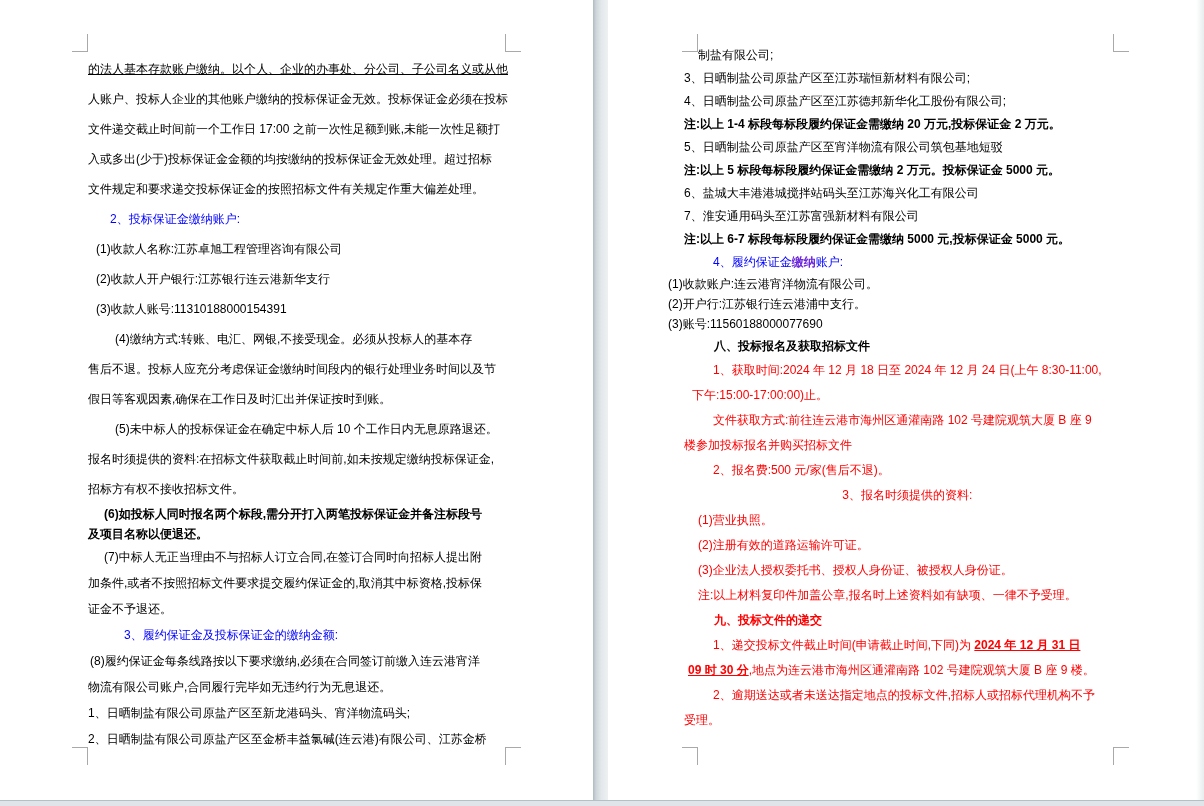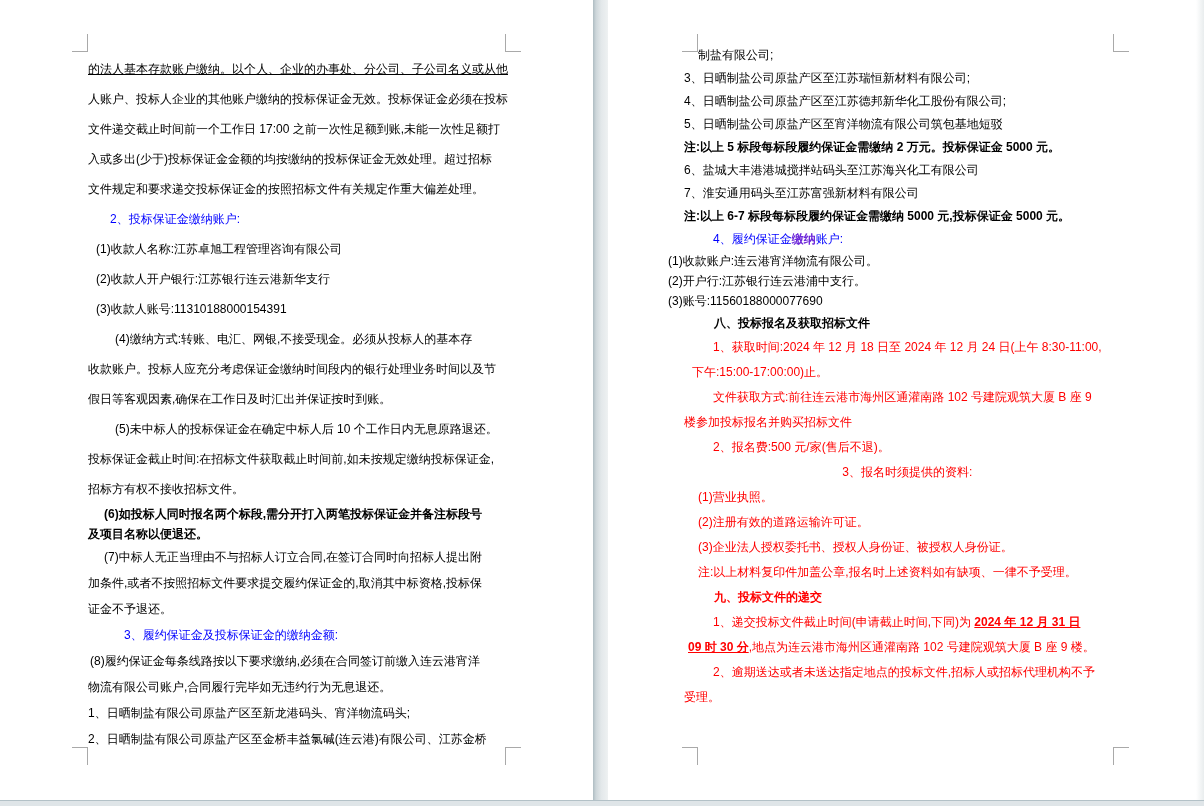--- a/index.html
+++ b/index.html
@@ -77,40 +77,41 @@
       <div class="line" style="height: 30px; line-height: 30px; text-decoration: underline;"><span class="seg k">的法人基本存款账户缴纳。以个人、企业的办事处、分公司、子公司名义或从他</span></div>
       <div class="line" style="height: 30px; line-height: 30px;"><span class="seg k">人账户、投标人企业的其他账户缴纳的投标保证金无效。投标保证金必须在投标</span></div>
       <div class="line" style="height: 30px; line-height: 30px;"><span class="seg k">文件递交截止时间前一个工作日 17:00 之前一次性足额到账,未能一次性足额打</span></div>
       <div class="line" style="height: 30px; line-height: 30px;"><span class="seg k">入或多出(少于)投标保证金金额的均按缴纳的投标保证金无效处理。超过招标</span></div>
       <div class="line" style="height: 30px; line-height: 30px;"><span class="seg k">文件规定和要求递交投标保证金的按照招标文件有关规定作重大偏差处理。</span></div>
       <div class="line" style="height: 30px; line-height: 30px; padding-left: 22px;"><span class="seg bl">2、投标保证金缴纳账户:</span></div>
       <div class="line" style="height: 30px; line-height: 30px; padding-left: 8px;"><span class="seg k">(1)收款人名称:江苏卓旭工程管理咨询有限公司</span></div>
       <div class="line" style="height: 30px; line-height: 30px; padding-left: 8px;"><span class="seg k">(2)收款人开户银行:江苏银行连云港新华支行</span></div>
       <div class="line" style="height: 30px; line-height: 30px; padding-left: 8px;"><span class="seg k">(3)收款人账号:11310188000154391</span></div>
       <div class="line" style="height: 30px; line-height: 30px; padding-left: 27px;"><span class="seg k">(4)缴纳方式:转账、电汇、网银,不接受现金。必须从投标人的基本存</span></div>
-      <div class="line" style="height: 30px; line-height: 30px;"><span class="seg k">收款账户。投标人应充分考虑保证金缴纳时间段内的银行处理业务时间以及节</span></div>
+      <div class="line" style="height: 30px; line-height: 30px;"><span class="seg k">售后不退。投标人应充分考虑保证金缴纳时间段内的银行处理业务时间以及节</span></div>
       <div class="line" style="height: 30px; line-height: 30px;"><span class="seg k">假日等客观因素,确保在工作日及时汇出并保证按时到账。</span></div>
       <div class="line" style="height: 30px; line-height: 30px; padding-left: 27px;"><span class="seg k">(5)未中标人的投标保证金在确定中标人后 10 个工作日内无息原路退还。</span></div>
-      <div class="line" style="height: 30px; line-height: 30px;"><span class="seg k">投标保证金截止时间:在招标文件获取截止时间前,如未按规定缴纳投标保证金,</span></div>
+      <div class="line" style="height: 30px; line-height: 30px;"><span class="seg k">报名时须提供的资料:在招标文件获取截止时间前,如未按规定缴纳投标保证金,</span></div>
       <div class="line" style="height: 30px; line-height: 30px;"><span class="seg k">招标方有权不接收招标文件。</span></div>
       <div class="line" style="height: 20px; line-height: 20px; padding-left: 16px;"><span class="seg kb">(6)如投标人同时报名两个标段,需分开打入两笔投标保证金并备注标段号</span></div>
       <div class="line" style="height: 20px; line-height: 20px;"><span class="seg kb">及项目名称以便退还。</span></div>
       <div class="line" style="height: 26px; line-height: 26px; padding-left: 16px;"><span class="seg k">(7)中标人无正当理由不与招标人订立合同,在签订合同时向招标人提出附</span></div>
       <div class="line" style="height: 26px; line-height: 26px;"><span class="seg k">加条件,或者不按照招标文件要求提交履约保证金的,取消其中标资格,投标保</span></div>
       <div class="line" style="height: 26px; line-height: 26px;"><span class="seg k">证金不予退还。</span></div>
       <div class="line" style="height: 26px; line-height: 26px; padding-left: 36px;"><span class="seg bl">3、履约保证金及投标保证金的缴纳金额:</span></div>
       <div class="line" style="height: 26px; line-height: 26px; padding-left: 2px;"><span class="seg k">(8)履约保证金每条线路按以下要求缴纳,必须在合同签订前缴入连云港宵洋</span></div>
       <div class="line" style="height: 26px; line-height: 26px;"><span class="seg k">物流有限公司账户,合同履行完毕如无违约行为无息退还。</span></div>
       <div class="line" style="height: 26px; line-height: 26px;"><span class="seg k">1、日晒制盐有限公司原盐产区至新龙港码头、宵洋物流码头;</span></div>
       <div class="line" style="height: 26px; line-height: 26px;"><span class="seg k">2、日晒制盐有限公司原盐产区至金桥丰益氯碱(连云港)有限公司、江苏金桥</span></div>
     </div>
   <div class="textcol textcol-right">
       <div class="line" style="height: 23px; line-height: 23px; padding-left: 30px;"><span class="seg k">制盐有限公司;</span></div>
       <div class="line" style="height: 23px; line-height: 23px; padding-left: 16px;"><span class="seg k">3、日晒制盐公司原盐产区至江苏瑞恒新材料有限公司;</span></div>
       <div class="line" style="height: 23px; line-height: 23px; padding-left: 16px;"><span class="seg k">4、日晒制盐公司原盐产区至江苏德邦新华化工股份有限公司;</span></div>
+      <div class="line" style="height: 23px; line-height: 23px; padding-left: 16px;"><span class="seg kb">注:以上 1-4 标段每标段履约保证金需缴纳 20 万元,投标保证金 2 万元。</span></div>
       <div class="line" style="height: 23px; line-height: 23px; padding-left: 16px;"><span class="seg k">5、日晒制盐公司原盐产区至宵洋物流有限公司筑包基地短驳</span></div>
       <div class="line" style="height: 23px; line-height: 23px; padding-left: 16px;"><span class="seg kb">注:以上 5 标段每标段履约保证金需缴纳 2 万元。投标保证金 5000 元。</span></div>
       <div class="line" style="height: 23px; line-height: 23px; padding-left: 16px;"><span class="seg k">6、盐城大丰港港城搅拌站码头至江苏海兴化工有限公司</span></div>
       <div class="line" style="height: 23px; line-height: 23px; padding-left: 16px;"><span class="seg k">7、淮安通用码头至江苏富强新材料有限公司</span></div>
       <div class="line" style="height: 23px; line-height: 23px; padding-left: 16px;"><span class="seg kb">注:以上 6-7 标段每标段履约保证金需缴纳 5000 元,投标保证金 5000 元。</span></div>
       <div class="line" style="height: 23px; line-height: 23px; padding-left: 45px;"><span class="seg bl">4、履约保证金</span><span class="seg blb">缴纳</span><span class="seg bl">账户:</span></div>
       <div class="line" style="height: 20px; line-height: 20px;"><span class="seg k">(1)收款账户:连云港宵洋物流有限公司。</span></div>
       <div class="line" style="height: 20px; line-height: 20px;"><span class="seg k">(2)开户行:江苏银行连云港浦中支行。</span></div>
       <div class="line" style="height: 20px; line-height: 20px;"><span class="seg k">(3)账号:11560188000077690</span></div>
       <div class="line" style="height: 24px; line-height: 24px; padding-left: 46px;"><span class="seg kb">八、投标报名及获取招标文件</span></div>

